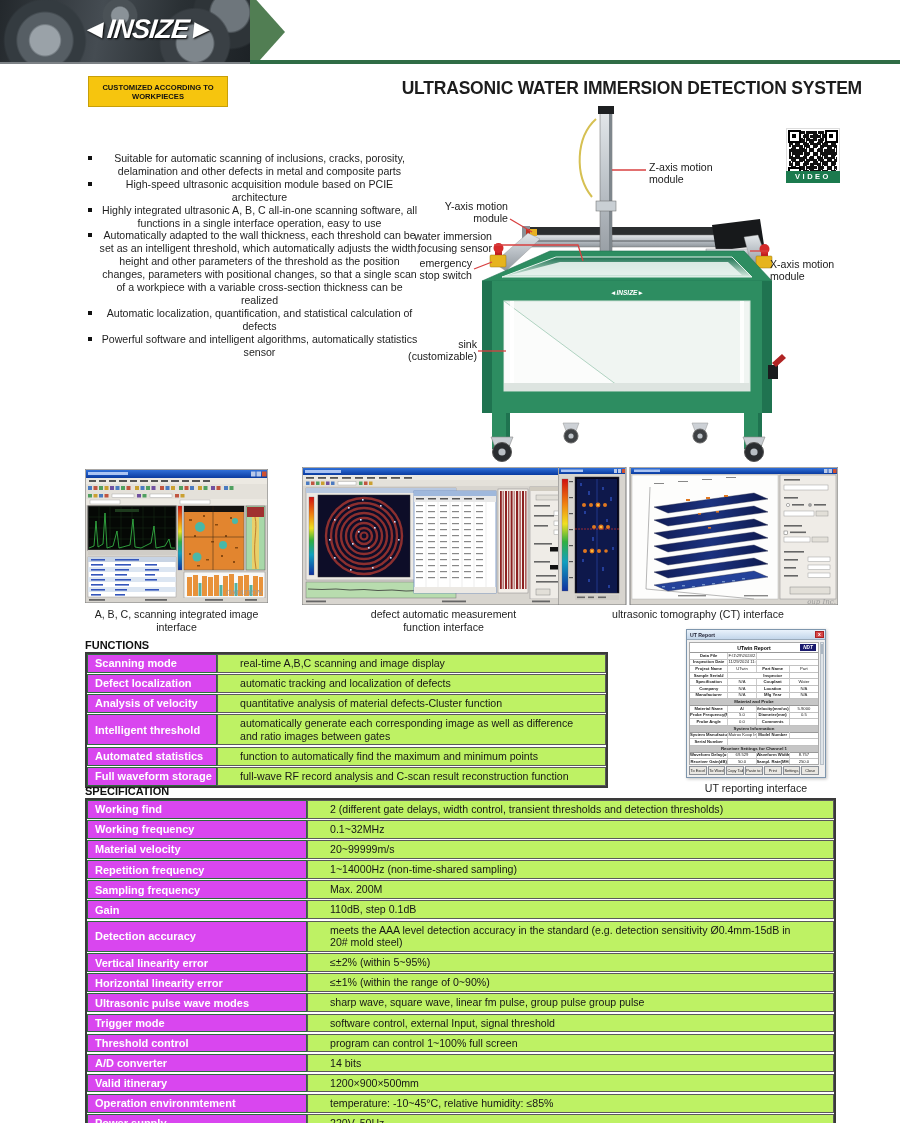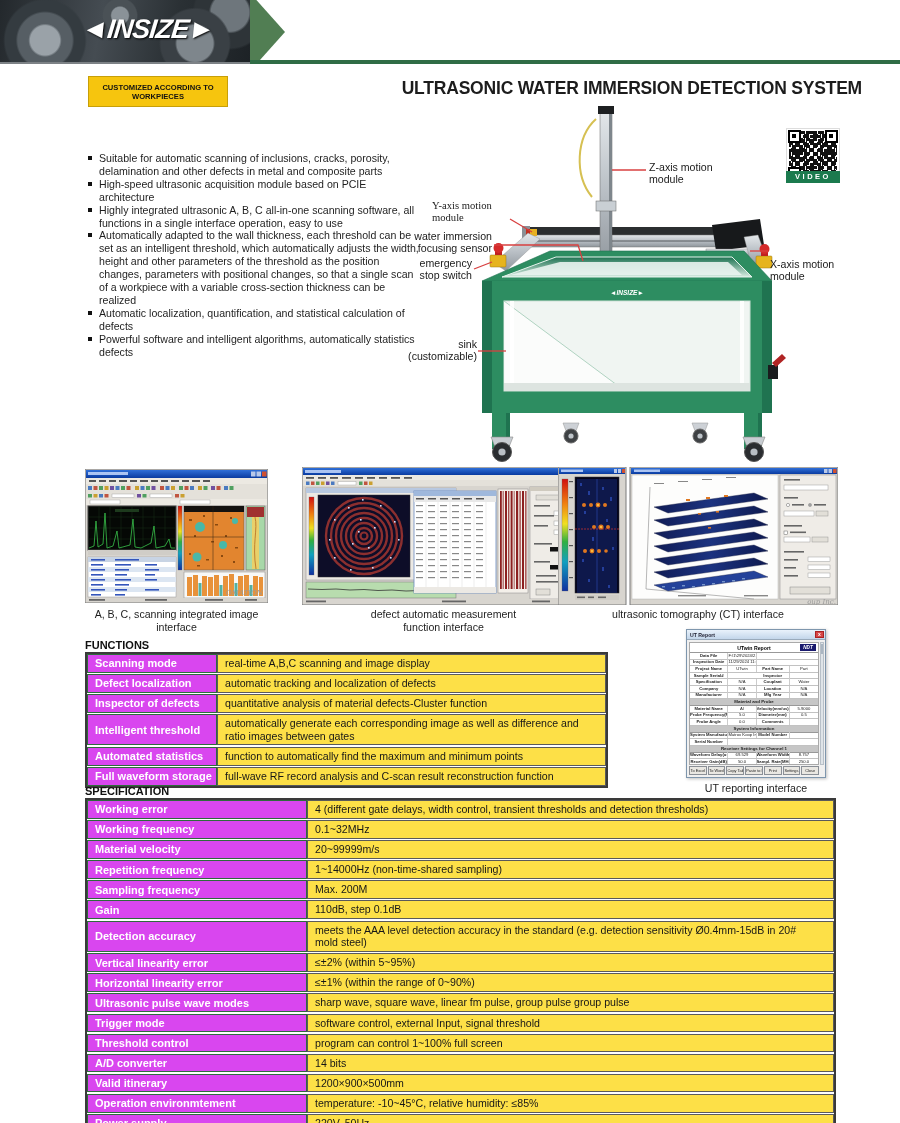--- a/index.html
+++ b/index.html
@@ -37,21 +37,21 @@
     background:#f6c50e; border:1px solid #c79f08; color:#111;
     font-size:7.6px; font-weight:bold; text-align:center; line-height:9px;
     display:flex; flex-direction:column; justify-content:center;
   }
   .title-block { position:absolute; left:300px; top:78px; width:562px; text-align:right; color:#1c1c1c; }
   .title-l1 { font-size:17.5px; font-weight:bold; letter-spacing:-0.2px; }
   .title-l2 { font-size:17.5px; font-weight:bold; margin-top:1px; }
 
   
   .features { position:absolute; left:88px; top:152px; width:332px; list-style:none; }
-  .features li { display:flex; font-size:10.6px; line-height:12.9px; color:#1e1e1e; }
+  .features li { display:flex; font-size:10.6px; line-height:12.9px; color:#1e1e1e;text-align:center; }
   .features .sq { flex:0 0 4px; width:4px; height:4px; background:#111; margin:4px 7px 0 0; }
 
   
   .machine-wrap { position:absolute; left:420px; top:105px; width:480px; height:360px; }
   .m-label { position:absolute; font-size:10.6px; line-height:12.4px; color:#1a1a1a; }
 
   
   .qr { position:absolute; left:786px; top:128px; width:54px; height:54px; background:#fff; border:1px solid #ddd; }
   .qr-noise { position:absolute; inset:2px;
     background:
@@ -72,22 +72,22 @@
   
   .sect-heading { position:absolute; font-size:11px; font-weight:bold; color:#111; }
   .dtable { position:absolute; border:2px solid #3a3a3a; background:#fff; }
   .drow { display:flex; margin-bottom:1.5px; }
   .drow:last-child { margin-bottom:0; }
   .dlabel {
     background:#d946ef; color:#fff; font-weight:bold; font-size:11px;
     display:flex; align-items:center; padding:2px 4px 2px 7px; border:1px solid #2e6b3d;
   }
   .dvalue {
-    background:#fde047; color:#161616; font-size:10.6px; line-height:12.6px;
-    display:flex; align-items:center; padding:2px 26px 2px 7px; border:1px solid #5a5a5a; flex:1;
+    background:#bef264; color:#161616; font-size:10.6px; line-height:12.6px;
+    display:flex; align-items:center; padding:2px 26px 2px 22px; border:1px solid #5a5a5a; flex:1;
   }
   .fn-table { left:85px; top:652px; width:523px; }
   .fn-table .dlabel { flex:0 0 130px; }
   .fn-table .drow { min-height:17px; }
   .sp-table { left:85px; top:798px; width:751px; }
   .sp-table .dlabel { flex:0 0 220px; }
   .sp-table .drow { min-height:16.5px; }
 
   
   .ut-win { position:absolute; left:686px; top:629px; width:140px; height:149px;
@@ -157,21 +157,21 @@
         <span>Automatically adapted to the wall thickness, each threshold can be set as an intelligent threshold, which automatically adjusts the width, height and other parameters of the threshold as the position changes, parameters with positional changes, so that a single scan of a workpiece with a variable cross-section thickness can be realized</span>
       </li>
 
       <li>
         <span class="sq"></span>
         <span>Automatic localization, quantification, and statistical calculation of defects</span>
       </li>
 
       <li>
         <span class="sq"></span>
-        <span>Powerful software and intelligent algorithms, automatically statistics defects</span>
+        <span>Powerful software and intelligent algorithms, automatically statistics sensor</span>
       </li>
     </ul>
 
   <div class="machine-wrap">
     <svg width="480" height="360" viewBox="0 0 480 360">
       <defs>
         <linearGradient id="silver" x1="0" y1="0" x2="0" y2="1">
           <stop offset="0" stop-color="#e3e7ea"></stop>
             <stop offset="0.5" stop-color="#b9bfc5"></stop>
             <stop offset="1" stop-color="#8f969c"></stop>
@@ -262,21 +262,21 @@
         <line x1="90" y1="114" x2="112" y2="127"></line>
         <polyline points="74,140 158,140 163,156"></polyline>
         <line x1="54" y1="164" x2="72" y2="157"></line>
         <line x1="330" y1="146" x2="348" y2="146"></line>
         <line x1="58" y1="246" x2="86" y2="246"></line>
       </g>
     </svg>
   </div>
 
   <div class="m-label" style="left:649px; top:161px; width:74px;">Z-axis motion module</div>
-  <div class="m-label" style="right:392px; top:200px; width:76px; text-align:left;font-family:Liberation Serif, serif;">Y-axis motion module</div>
+  <div class="m-label" style="right:392px; top:200px; width:76px; text-align:right;">Y-axis motion module</div>
   <div class="m-label" style="right:408px; top:230px; width:92px; text-align:right;">water immersion focusing sensor</div>
   <div class="m-label" style="right:428px; top:257px; width:70px; text-align:right;">emergency stop switch</div>
   <div class="m-label" style="left:770px; top:241px; width:80px;margin-top:17px;">X-axis motion module</div>
   <div class="m-label" style="right:423px; top:338px; width:78px; text-align:right;">sink (customizable)</div>
 
   <div class="qr">
     <div class="qr-noise"></div>
     <div class="finder f-tl"></div>
     <div class="finder f-tr"></div>
     <div class="finder f-bl"></div>
@@ -861,21 +861,21 @@
         <div class="dlabel">Scanning mode</div>
         <div class="dvalue">real-time A,B,C scanning and image display</div>
       </div>
 
       <div class="drow">
         <div class="dlabel">Defect localization</div>
         <div class="dvalue">automatic tracking and localization of defects</div>
       </div>
 
       <div class="drow">
-        <div class="dlabel">Inspector of defects</div>
+        <div class="dlabel">Analysis of velocity</div>
         <div class="dvalue">quantitative analysis of material defects-Cluster function</div>
       </div>
 
       <div class="drow">
         <div class="dlabel">Intelligent threshold</div>
         <div class="dvalue">automatically generate each corresponding image as well as difference and ratio images between gates</div>
       </div>
 
       <div class="drow">
         <div class="dlabel">Automated statistics</div>
@@ -1011,22 +1011,22 @@
       </div>
   </div>
   <div class="caption" style="left:686px; top:782px; width:140px;">
     <span>UT reporting interface</span>
   </div>
 
   <div class="sect-heading" style="left:85px; top:785px;">SPECIFICATION</div>
   <div class="dtable sp-table">
 
       <div class="drow">
-        <div class="dlabel">Working error</div>
-        <div class="dvalue">4 (different gate delays, width control, transient thresholds and detection thresholds)</div>
+        <div class="dlabel">Working find</div>
+        <div class="dvalue">2 (different gate delays, width control, transient thresholds and detection thresholds)</div>
       </div>
 
       <div class="drow">
         <div class="dlabel">Working frequency</div>
         <div class="dvalue">0.1~32MHz</div>
       </div>
 
       <div class="drow">
         <div class="dlabel">Material velocity</div>
         <div class="dvalue">20~99999m/s</div>

